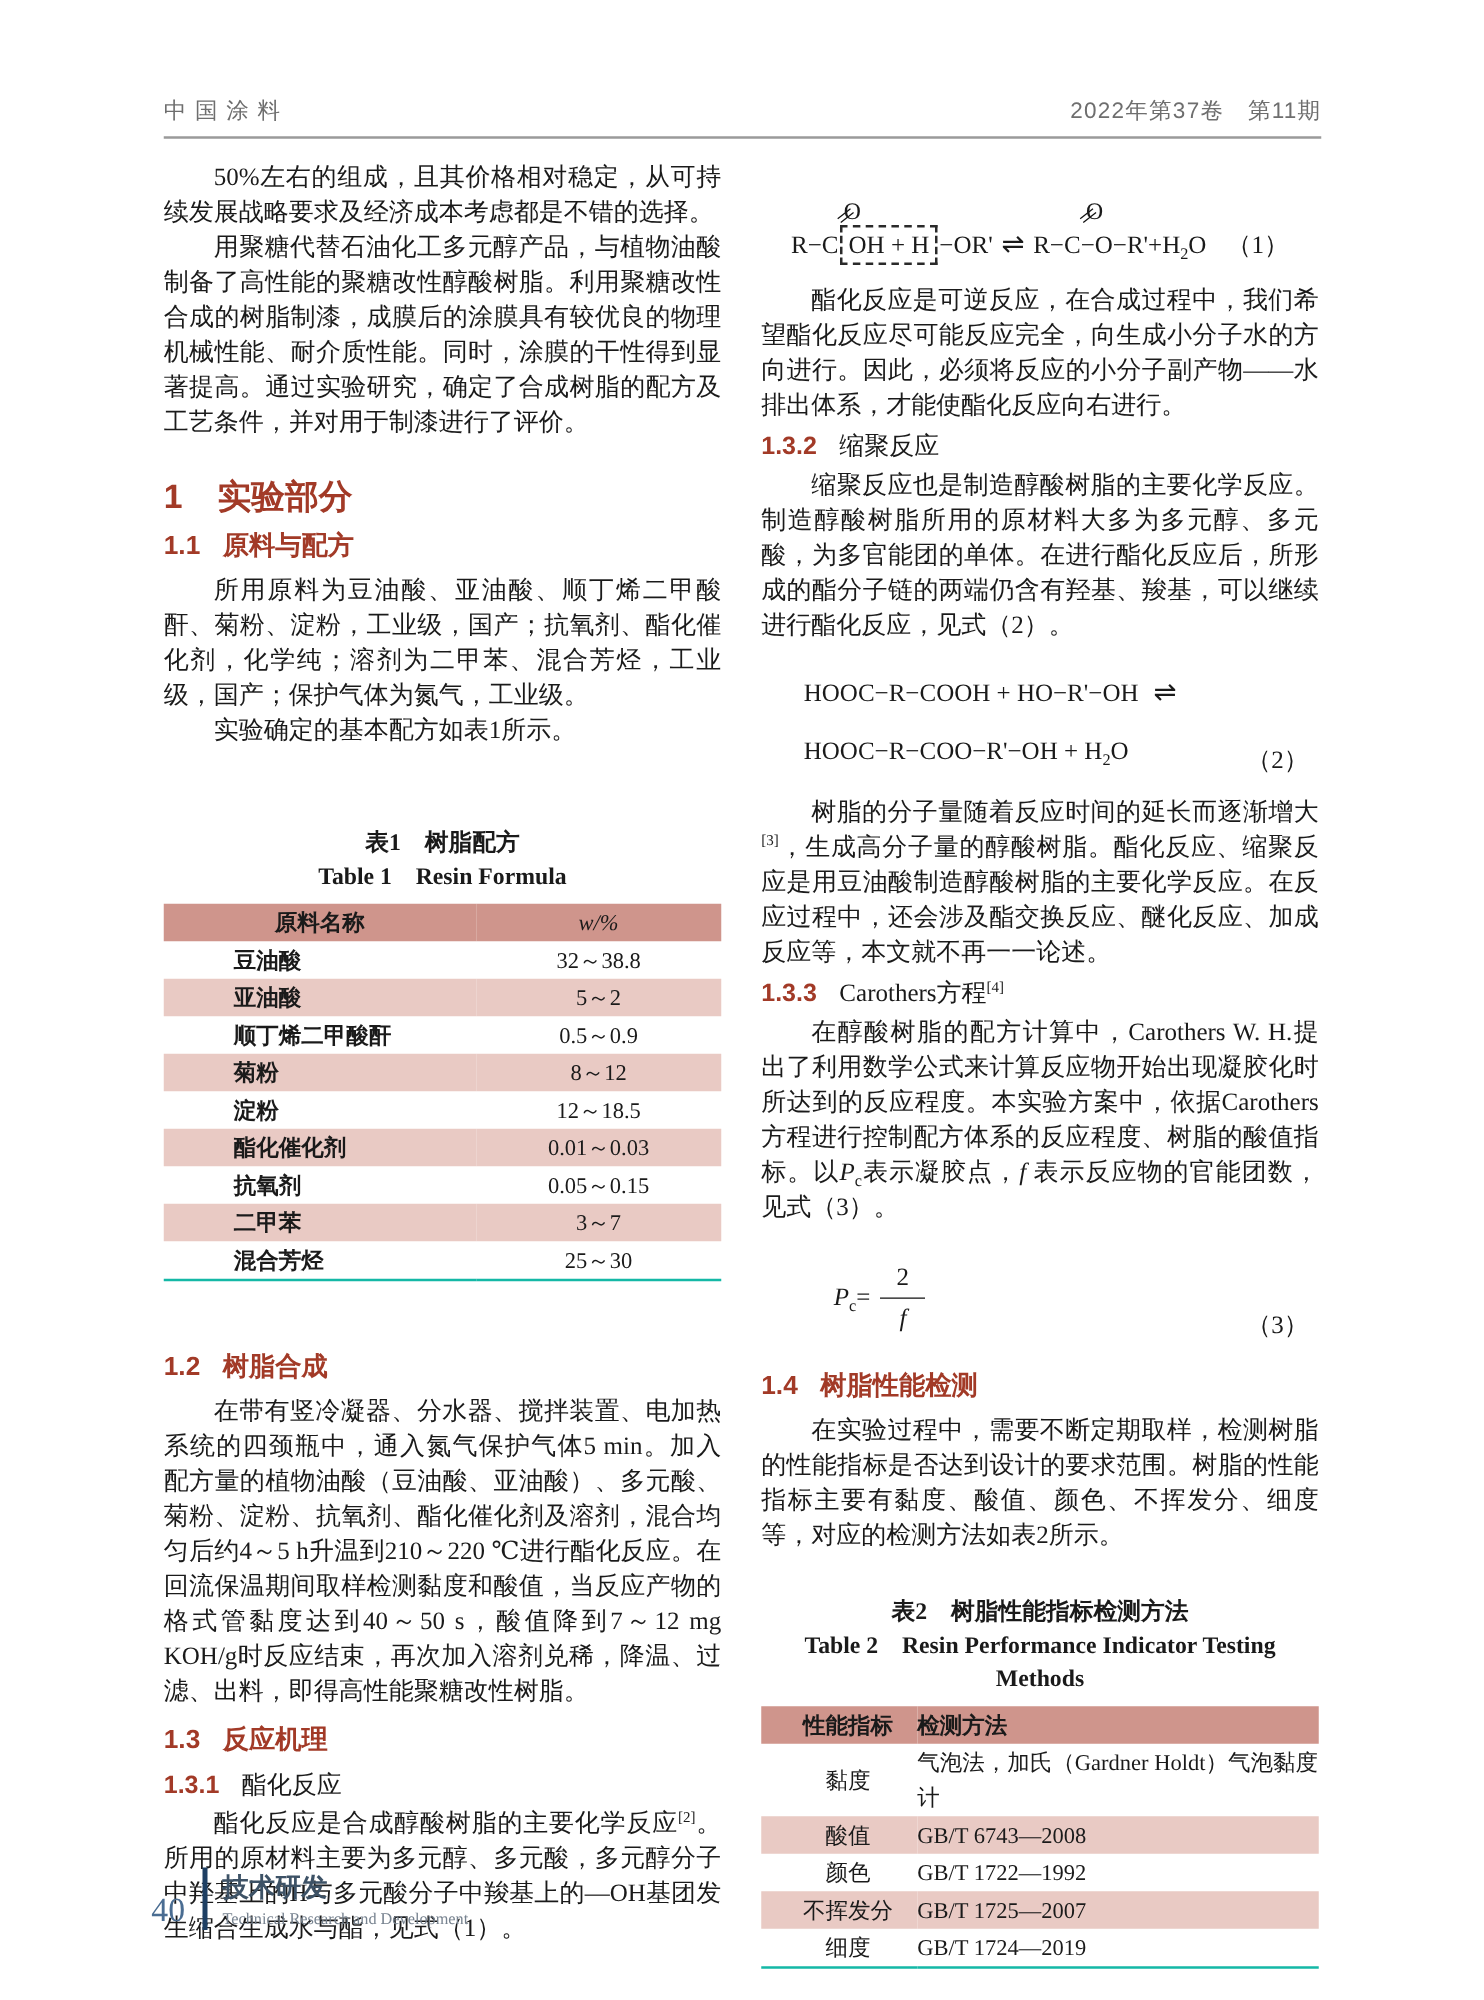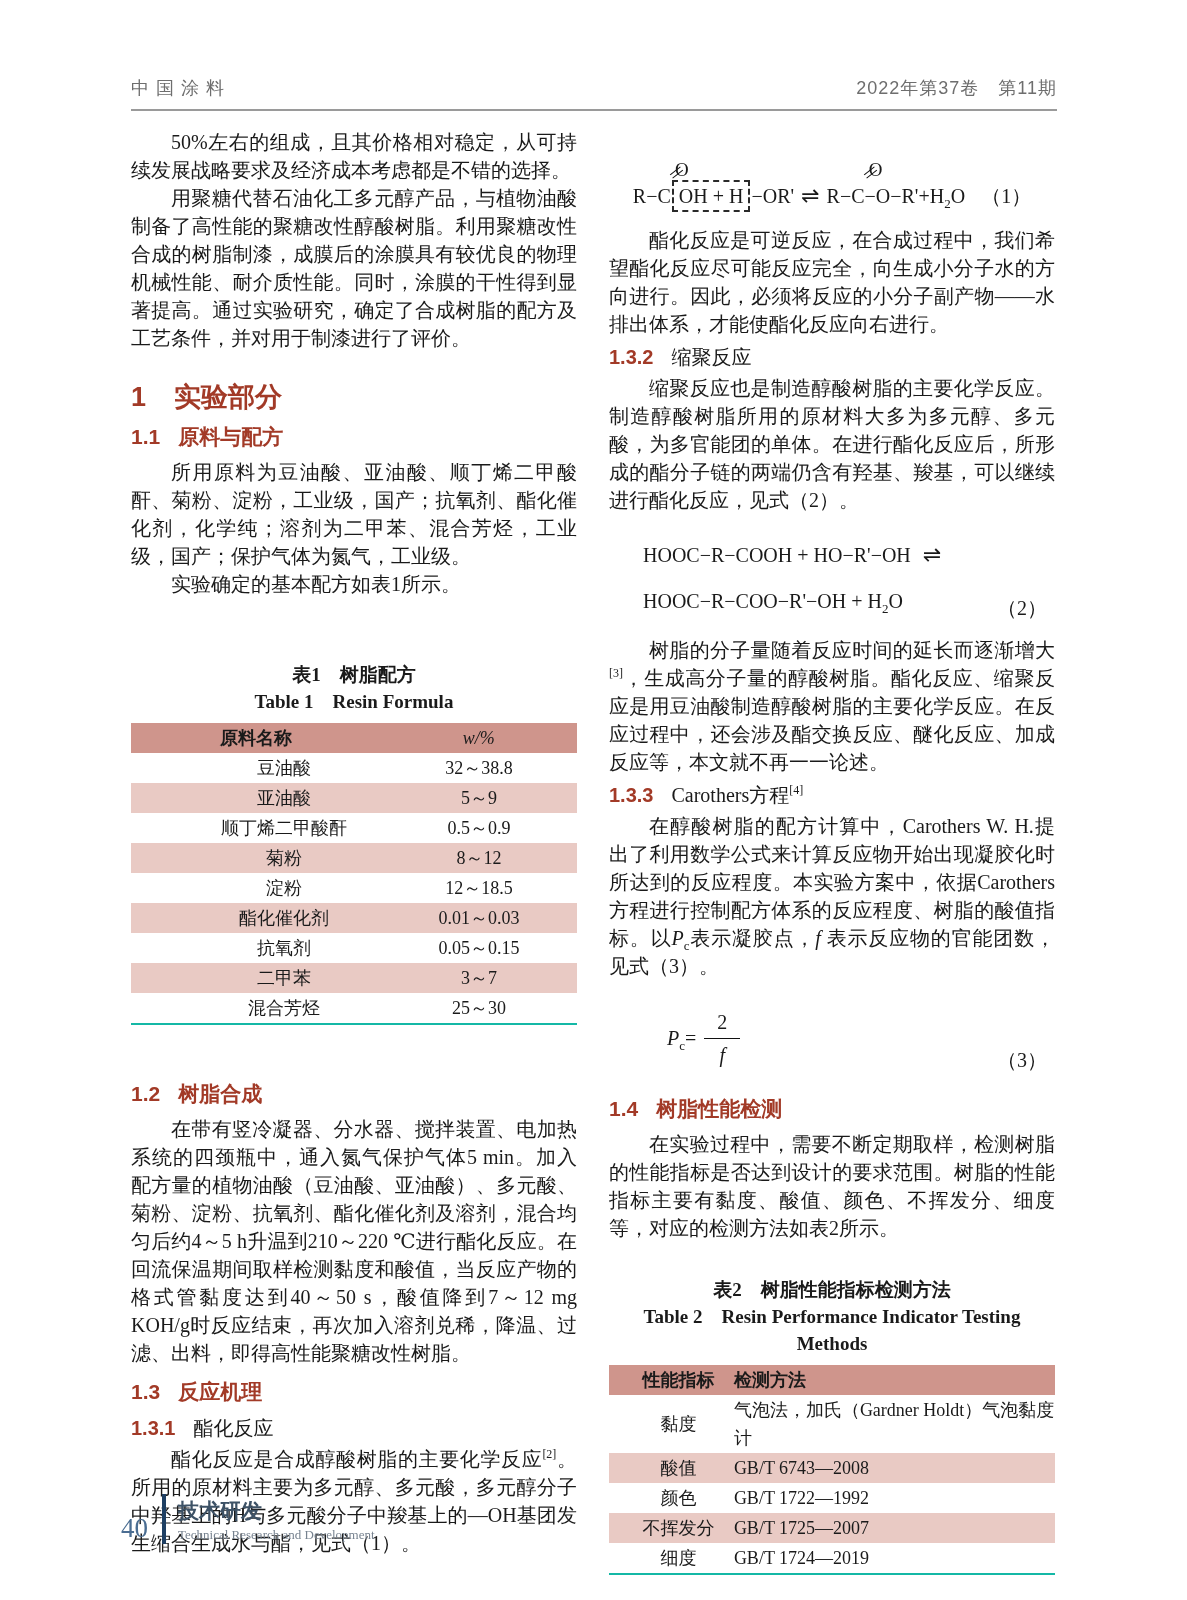--- a/index.html
+++ b/index.html
@@ -49,21 +49,21 @@
   .mt-md{margin-top:20px;}
 
   
   .table-block{margin-top:63px;}
   .tbl-caption{text-align:center;font-weight:bold;font-size:19px;line-height:27px;text-indent:0;margin:0;}
   table.datatable{width:100%;border-collapse:collapse;margin-top:8px;border-bottom:2px solid #14b8a6;
                   font-size:18px;line-height:28px;}
   table.datatable td{padding:1px 0;height:28px;}
   table.datatable tr.head td{background:var(--tbl-head);font-weight:bold;}
   table.datatable tr.alt td{background:var(--tbl-alt);}
-  .t1 td.c1{width:56%;padding-left:56px;text-align:center;}
+  .t1 td.c1{width:56%;padding-left:56px;text-align:left;font-weight:bold;}
   .t1 td.c2{text-align:center;}
   .t1 tr.head td.c1{text-align:center;padding-left:0;}
   .t1 tr.head td.c2{font-weight:normal;font-style:italic;}
   .t2 td.c1{width:28%;padding-left:14px;text-align:center;}
   .t2 td.c2{text-align:left;}
   .t2 tr.head td.c2{font-weight:bold;}
   .tbl-gap{margin-bottom:46px;}
 
   
   .equation{position:relative;text-indent:0;}
@@ -123,21 +123,21 @@
           <tr class="head">
             <td class="c1">原料名称</td>
             <td class="c2">w/%</td>
           </tr>
           <tr>
               <td class="c1">豆油酸</td>
               <td class="c2">32～38.8</td>
             </tr>
           <tr class="alt">
               <td class="c1">亚油酸</td>
-              <td class="c2">5～9</td>
+              <td class="c2">5～2</td>
             </tr>
           <tr>
               <td class="c1">顺丁烯二甲酸酐</td>
               <td class="c2">0.5～0.9</td>
             </tr>
           <tr class="alt">
               <td class="c1">菊粉</td>
               <td class="c2">8～12</td>
             </tr>
           <tr>

